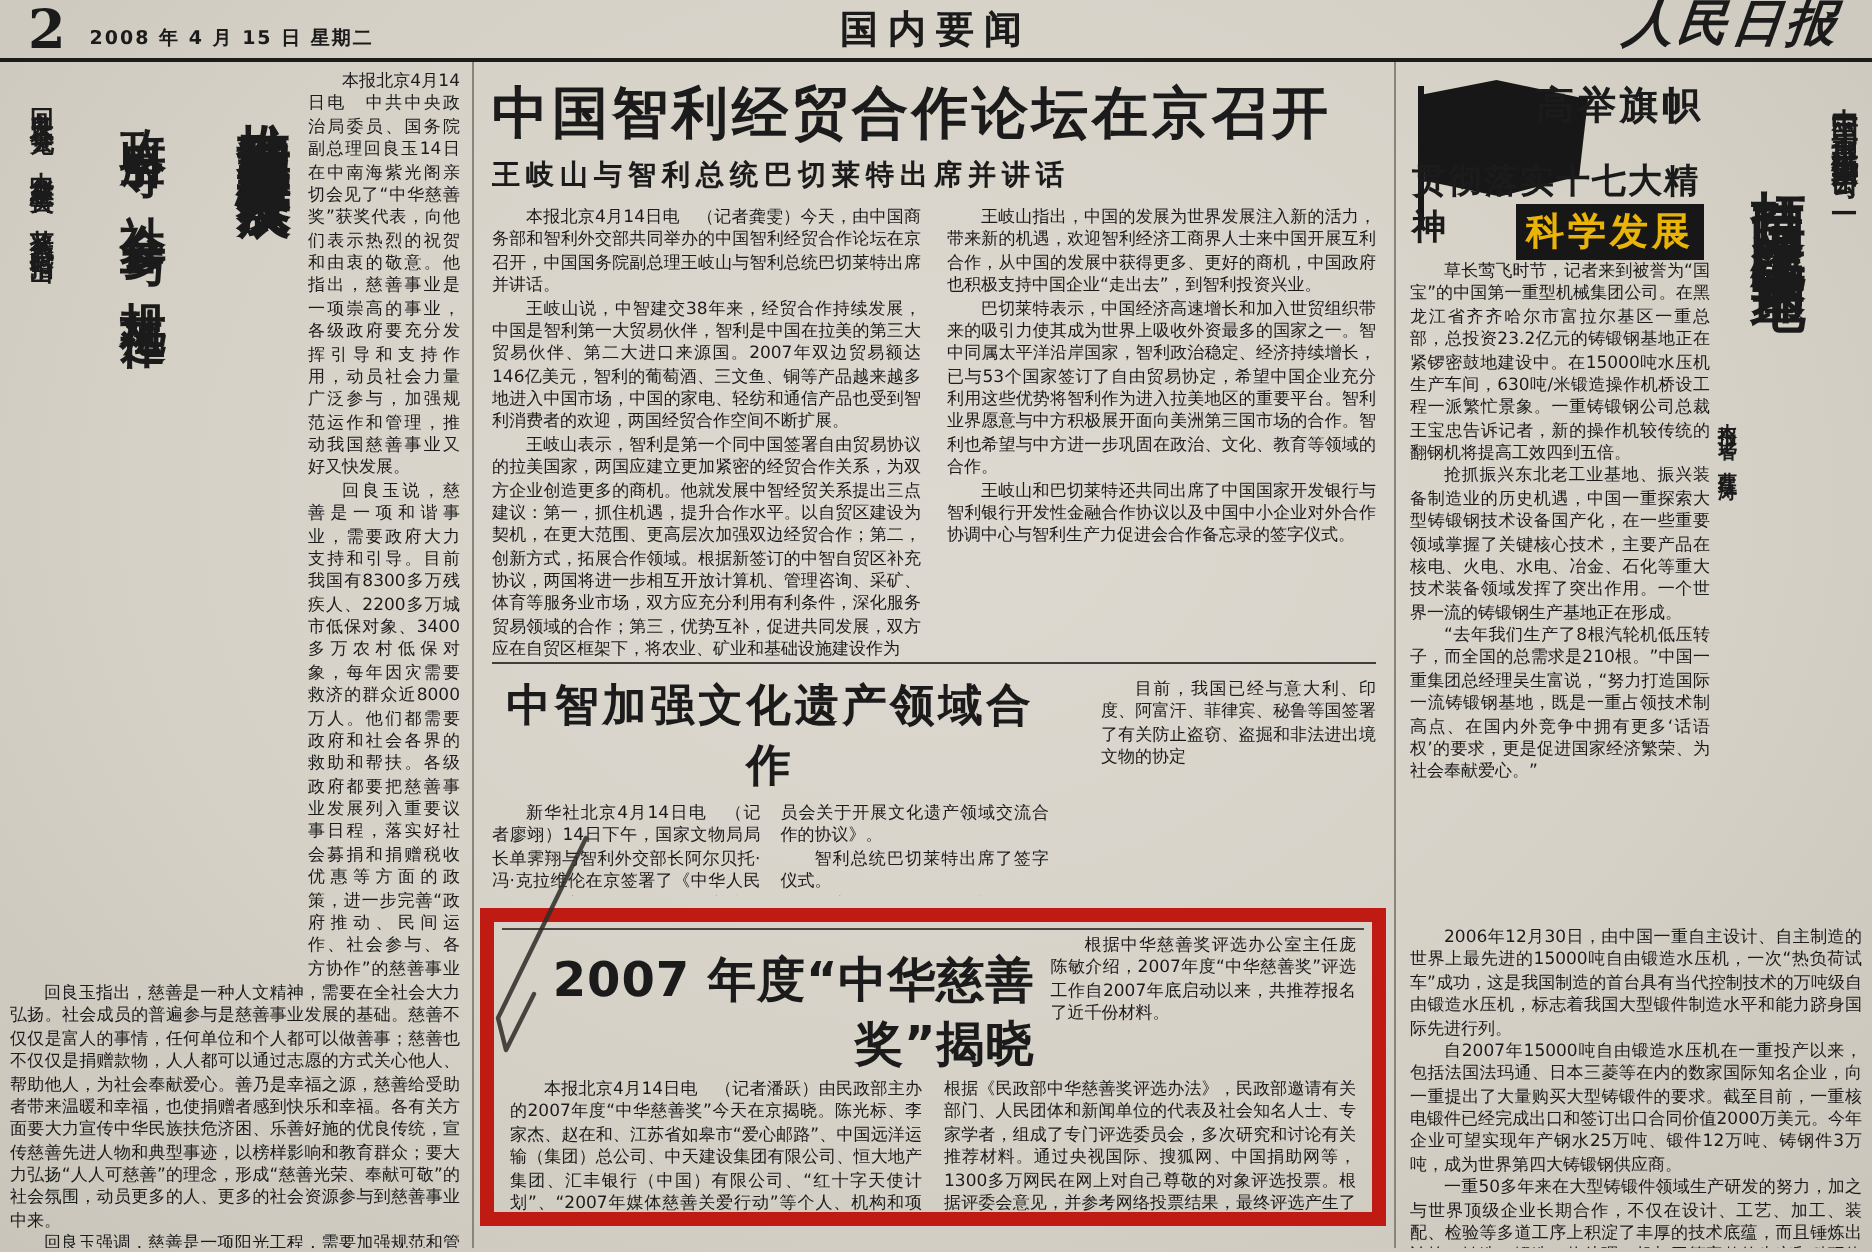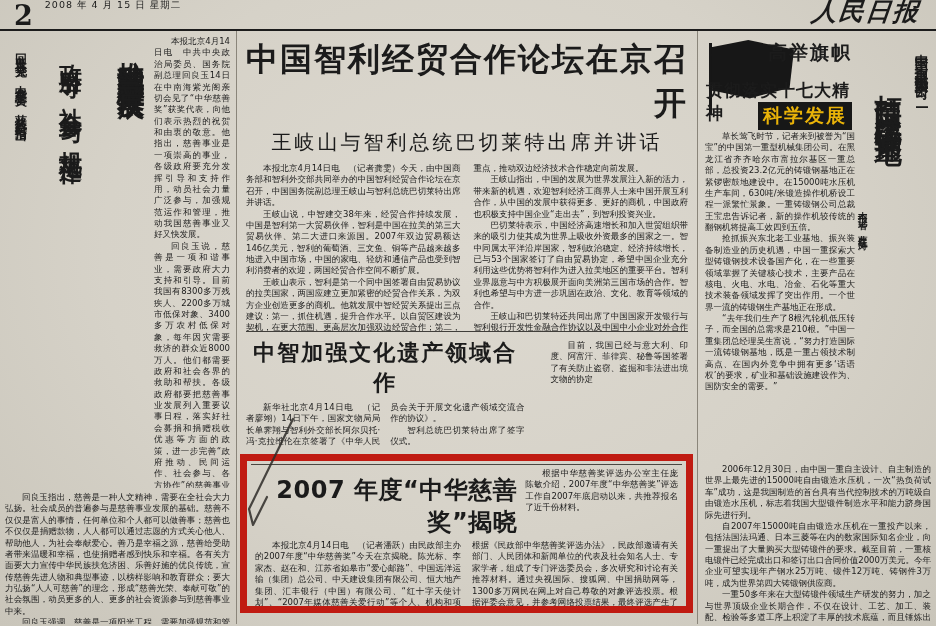--- a/index.html
+++ b/index.html
@@ -8,21 +8,21 @@
     width: 936px; height: 626px; overflow: hidden; position: relative;
     margin: 0 auto;
     background: radial-gradient(ellipse at 50% 40%, #ddd9d0 0%, #d6d2c8 55%, #c9c5ba 100%);
     color: #1b1b1b;
     font-family: "DejaVu Sans", sans-serif;
   }
   
   .hdr { height: 31px; display:flex; align-items:flex-end; padding: 2px 10px 1px 14px;
          border-bottom: 2px solid #1c1c1c; position: relative; }
   .pagenum { font-family:"DejaVu Serif", serif; font-size:27px; font-weight:bold; line-height:.85; margin-right:12px; }
-  .dateline { font-size:9.5px; font-weight:normal; letter-spacing:1px; padding-bottom:16px; }
+  .dateline { font-size:9.5px; font-weight:bold; letter-spacing:1px; padding-bottom:2px; }
   .sectitle { position:absolute; left:50%; transform:translateX(-50%); bottom:0px;
               font-size:19px; font-weight:900; letter-spacing:5px; padding:0 34px 1px; }
   .masthead { margin-left:auto; font-family:"DejaVu Serif", serif; font-style:italic; font-weight:bold;
               font-size:25px; letter-spacing:2px; transform:skewX(-6deg); padding-right:6px; }
   
   .content { display:flex; height: 593px; }
   .body-t { font-size:8.5px; line-height:1.34; text-align:justify; overflow:hidden; }
   .p { text-indent:2em; }
   
   .col-left { width:237px; border-right:1px solid #8a857a; padding:5px 6px 0 5px;
@@ -32,22 +32,22 @@
               letter-spacing:2.5px; width:24px; padding-top:8px; }
   .subtitle-v { writing-mode:vertical-rl; text-orientation:upright; font-size:23px; font-weight:900;
               letter-spacing:4px; width:58px; padding-top:10px; }
   .title-v { writing-mode:vertical-rl; text-orientation:upright; font-size:27px; font-weight:900;
               letter-spacing:2.5px; width:62px; padding-top:4px; }
   .left-narrow { flex:1; padding-left:5px; }
   .left-wide { flex:1; margin-top:4px; }
   
   .col-center { width:460px; padding:2px 9px 0; position:relative; overflow:hidden; }
   .chile { height:299px; overflow:hidden; border-bottom:1.5px solid #403e3a; }
-  .chile-h1 { font-size:32px; font-weight:900; text-align:right; letter-spacing:2px; margin:5px 0 3px; }
-  .chile-h2 { font-size:20px; font-weight:normal; text-align:center; letter-spacing:3px; margin:3px 0 7px; }
+  .chile-h1 { font-size:28px; font-weight:900; text-align:left; letter-spacing:2px; margin:5px 0 3px; }
+  .chile-h2 { font-size:14px; font-weight:bold; text-align:left; letter-spacing:3px; margin:3px 0 7px; }
   .cols2 { display:flex; gap:13px; }
   .cols2 > div { flex:1; }
   .heritage { height:116px; overflow:hidden; display:flex; gap:26px; padding-top:5px; }
   .her-left { width:63%; }
   .her-h1 { font-size:22px; font-weight:900; text-align:center; letter-spacing:2px; margin:1px 0 4px; }
   .her-cols { columns:2; column-gap:10px; }
   .her-right { flex:1; padding-top:3px; }
   .redbox { position:relative; margin:6px -5px 0 -6px; border:7px solid #c01b12; height:159px;
             padding:2px 8px 0; overflow:hidden; }
   .rb-topline { border-top:1px solid #4a4742; margin:1px -4px 3px; }
@@ -81,20 +81,21 @@
   .right-bottom { flex:1; margin-top:3px; }
 </style>
 </head>
 <body>
 
 <div class="page">
 
   <div class="hdr">
     <div class="pagenum">2</div>
     <div class="dateline">2008 年 4 月 15 日  星期二</div>
+    <div class="sectitle">国内要闻</div>
     <div class="masthead">人民日报</div>
   </div>
 
   <div class="content">
 
     <div class="col-left">
       <div class="left-top">
         <div class="kicker-v">回良玉在会见“中华慈善奖”获奖代表时指出</div>
         <div class="subtitle-v">政府引导　社会参与　规范运作</div>
         <div class="title-v">推动我国慈善事业又好又快发展</div>
@@ -114,21 +115,20 @@
       <div class="chile">
         <div class="chile-h1">中国智利经贸合作论坛在京召开</div>
         <div class="chile-h2">王岐山与智利总统巴切莱特出席并讲话</div>
         <div class="cols2 body-t">
           <div>
             <p class="p">本报北京4月14日电　（记者龚雯）今天，由中国商务部和智利外交部共同举办的中国智利经贸合作论坛在京召开，中国国务院副总理王岐山与智利总统巴切莱特出席并讲话。</p>
             <p class="p">王岐山说，中智建交38年来，经贸合作持续发展，中国是智利第一大贸易伙伴，智利是中国在拉美的第三大贸易伙伴、第二大进口来源国。2007年双边贸易额达146亿美元，智利的葡萄酒、三文鱼、铜等产品越来越多地进入中国市场，中国的家电、轻纺和通信产品也受到智利消费者的欢迎，两国经贸合作空间不断扩展。</p>
             <p class="p">王岐山表示，智利是第一个同中国签署自由贸易协议的拉美国家，两国应建立更加紧密的经贸合作关系，为双方企业创造更多的商机。他就发展中智经贸关系提出三点建议：第一，抓住机遇，提升合作水平。以自贸区建设为契机，在更大范围、更高层次加强双边经贸合作；第二，创新方式，拓展合作领域。根据新签订的中智自贸区补充协议，两国将进一步相互开放计算机、管理咨询、采矿、体育等服务业市场，双方应充分利用有利条件，深化服务贸易领域的合作；第三，优势互补，促进共同发展，双方应在自贸区框架下，将农业、矿业和基础设施建设作为</p>
           </div>
           <div>
-            <p>重点，推动双边经济技术合作稳定向前发展。</p>
             <p class="p">王岐山指出，中国的发展为世界发展注入新的活力，带来新的机遇，欢迎智利经济工商界人士来中国开展互利合作，从中国的发展中获得更多、更好的商机，中国政府也积极支持中国企业“走出去”，到智利投资兴业。</p>
             <p class="p">巴切莱特表示，中国经济高速增长和加入世贸组织带来的吸引力使其成为世界上吸收外资最多的国家之一。智中同属太平洋沿岸国家，智利政治稳定、经济持续增长，已与53个国家签订了自由贸易协定，希望中国企业充分利用这些优势将智利作为进入拉美地区的重要平台。智利业界愿意与中方积极展开面向美洲第三国市场的合作。智利也希望与中方进一步巩固在政治、文化、教育等领域的合作。</p>
             <p class="p">王岐山和巴切莱特还共同出席了中国国家开发银行与智利银行开发性金融合作协议以及中国中小企业对外合作协调中心与智利生产力促进会合作备忘录的签字仪式。</p>
 
           </div>
         </div>
       </div>
 
       <div class="heritage">
         <div class="her-left">
@@ -175,21 +175,21 @@
           <div class="emblem">
             <div class="pole"></div>
             <div class="flag"></div>
             <div class="em-l1">高举旗帜</div>
             <div class="em-l2">科学发展</div>
             <div class="em-l3">贯彻落实十七大精神</div>
           </div>
           <div class="right-body body-t">
             <p class="p">草长莺飞时节，记者来到被誉为“国宝”的中国第一重型机械集团公司。在黑龙江省齐齐哈尔市富拉尔基区一重总部，总投资23.2亿元的铸锻钢基地正在紧锣密鼓地建设中。在15000吨水压机生产车间，630吨/米锻造操作机桥设工程一派繁忙景象。一重铸锻钢公司总裁王宝忠告诉记者，新的操作机较传统的翻钢机将提高工效四到五倍。</p>
             <p class="p">抢抓振兴东北老工业基地、振兴装备制造业的历史机遇，中国一重探索大型铸锻钢技术设备国产化，在一些重要领域掌握了关键核心技术，主要产品在核电、火电、水电、冶金、石化等重大技术装备领域发挥了突出作用。一个世界一流的铸锻钢生产基地正在形成。</p>
-            <p class="p">“去年我们生产了8根汽轮机低压转子，而全国的总需求是210根。”中国一重集团总经理吴生富说，“努力打造国际一流铸锻钢基地，既是一重占领技术制高点、在国内外竞争中拥有更多‘话语权’的要求，矿业和基础设施建设作为、国防安全的需要。”</p>
+            <p class="p">“去年我们生产了8根汽轮机低压转子，而全国的总需求是210根。”中国一重集团总经理吴生富说，“努力打造国际一流铸锻钢基地，既是一重占领技术制高点、在国内外竞争中拥有更多‘话语权’的要求，更是促进国家经济繁荣、为社会奉献爱心。”</p>
           </div>
         </div>
         <div class="byline-v">本报记者　曹红涛</div>
         <div class="rtitle-v">打造国际一流铸锻钢基地</div>
         <div class="rkicker-v">中国第一重型机械集团公司——</div>
       </div>
       <div class="right-bottom body-t">
         <p class="p">2006年12月30日，由中国一重自主设计、自主制造的世界上最先进的15000吨自由锻造水压机，一次“热负荷试车”成功，这是我国制造的首台具有当代控制技术的万吨级自由锻造水压机，标志着我国大型锻件制造水平和能力跻身国际先进行列。</p>
         <p class="p">自2007年15000吨自由锻造水压机在一重投产以来，包括法国法玛通、日本三菱等在内的数家国际知名企业，向一重提出了大量购买大型铸锻件的要求。截至目前，一重核电锻件已经完成出口和签订出口合同价值2000万美元。今年企业可望实现年产钢水25万吨、锻件12万吨、铸钢件3万吨，成为世界第四大铸锻钢供应商。</p>
         <p class="p">一重50多年来在大型铸锻件领域生产研发的努力，加之与世界顶级企业长期合作，不仅在设计、工艺、加工、装配、检验等多道工序上积淀了丰厚的技术底蕴，而且锤炼出冶炼、铸造、锻造、热处理、机加工等完整的生产和科研体系。</p>

